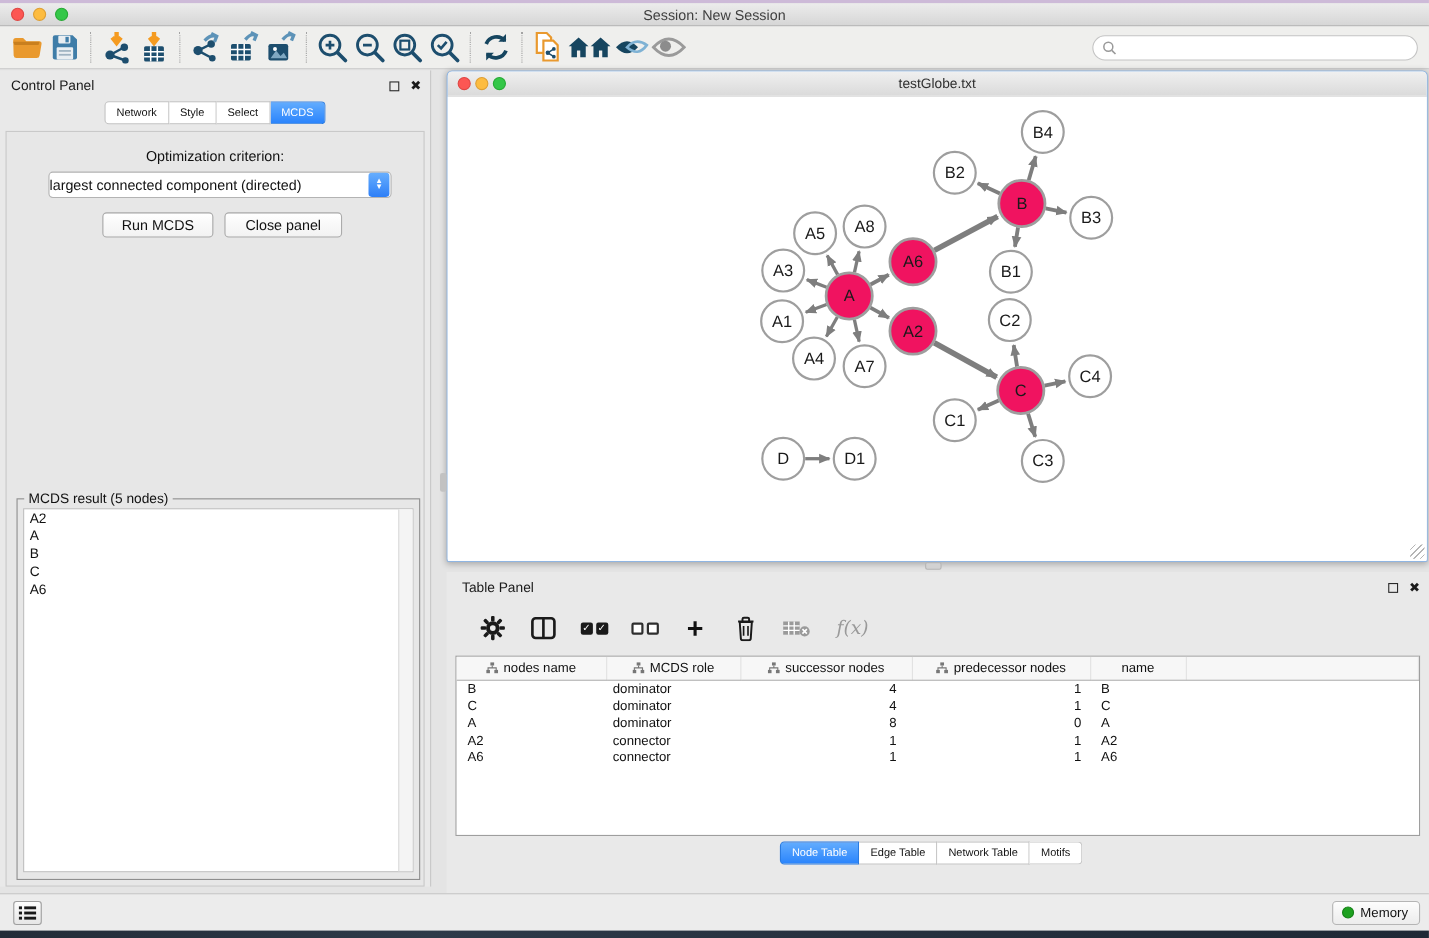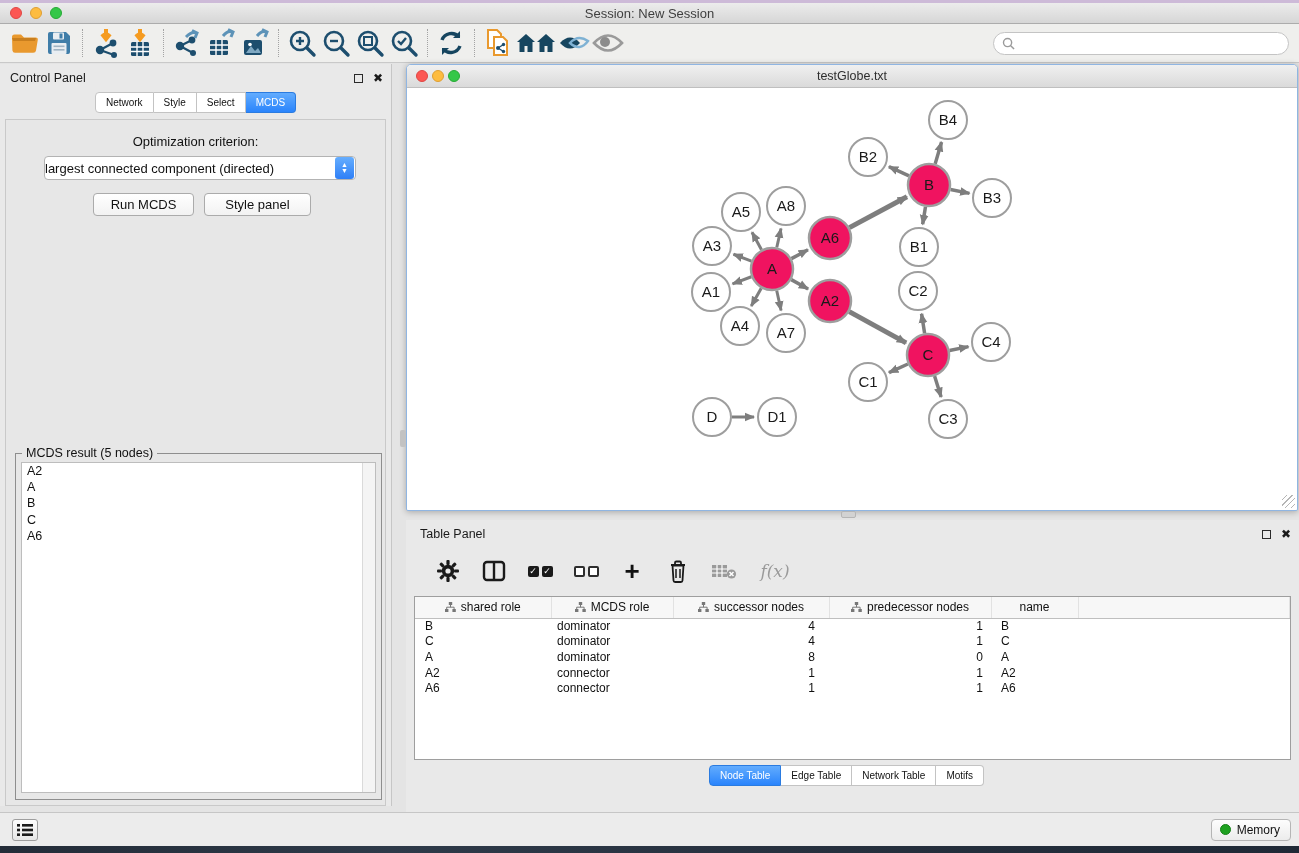--- a/index.html
+++ b/index.html
@@ -299,21 +299,21 @@
   <div id="cp-content">
     <div id="opt-label" class="abs">Optimization criterion:</div>
     <div id="criterion-select" class="abs">
       <span class="val">largest connected component (directed)</span>
       <span class="stepper">
           <span>▲</span>
           <span>▼</span>
         </span>
     </div>
     <div id="run-btn" class="cp-btn">Run MCDS</div>
-    <div id="closep-btn" class="cp-btn">Style panel</div>
+    <div id="closep-btn" class="cp-btn">Close panel</div>
     <div id="mcds-fieldset">
       <span id="mcds-legend">MCDS result (5 nodes)</span>
       <div id="mcds-list-wrap">
         <div id="mcds-list">
             <div class="mcds-item">A2</div>
             <div class="mcds-item">A</div>
             <div class="mcds-item">B</div>
             <div class="mcds-item">C</div>
             <div class="mcds-item">A6</div>
           </div>
@@ -527,21 +527,21 @@
       <thead>
           <tr id="table-head-row">
             <th>
               <span class="hwrap">
                 <svg width="11" height="11" viewBox="0 0 11 11">
                   <rect x="3.8" y="0" width="3.4" height="3" fill="#777"></rect>
                   <rect x="0" y="7" width="3.4" height="3" fill="#777"></rect>
                   <rect x="7.4" y="7" width="3.4" height="3" fill="#777"></rect>
                   <path d="M5.5 3 v2.2 M1.7 7 V5.2 h7.4 V7" stroke="#777" stroke-width="1" fill="none"></path>
                 </svg>
-                <span>shared role</span>
+                <span>nodes name</span>
               </span>
             </th>
             <th>
               <span class="hwrap">
                 <svg width="11" height="11" viewBox="0 0 11 11">
                   <rect x="3.8" y="0" width="3.4" height="3" fill="#777"></rect>
                   <rect x="0" y="7" width="3.4" height="3" fill="#777"></rect>
                   <rect x="7.4" y="7" width="3.4" height="3" fill="#777"></rect>
                   <path d="M5.5 3 v2.2 M1.7 7 V5.2 h7.4 V7" stroke="#777" stroke-width="1" fill="none"></path>
                 </svg>

